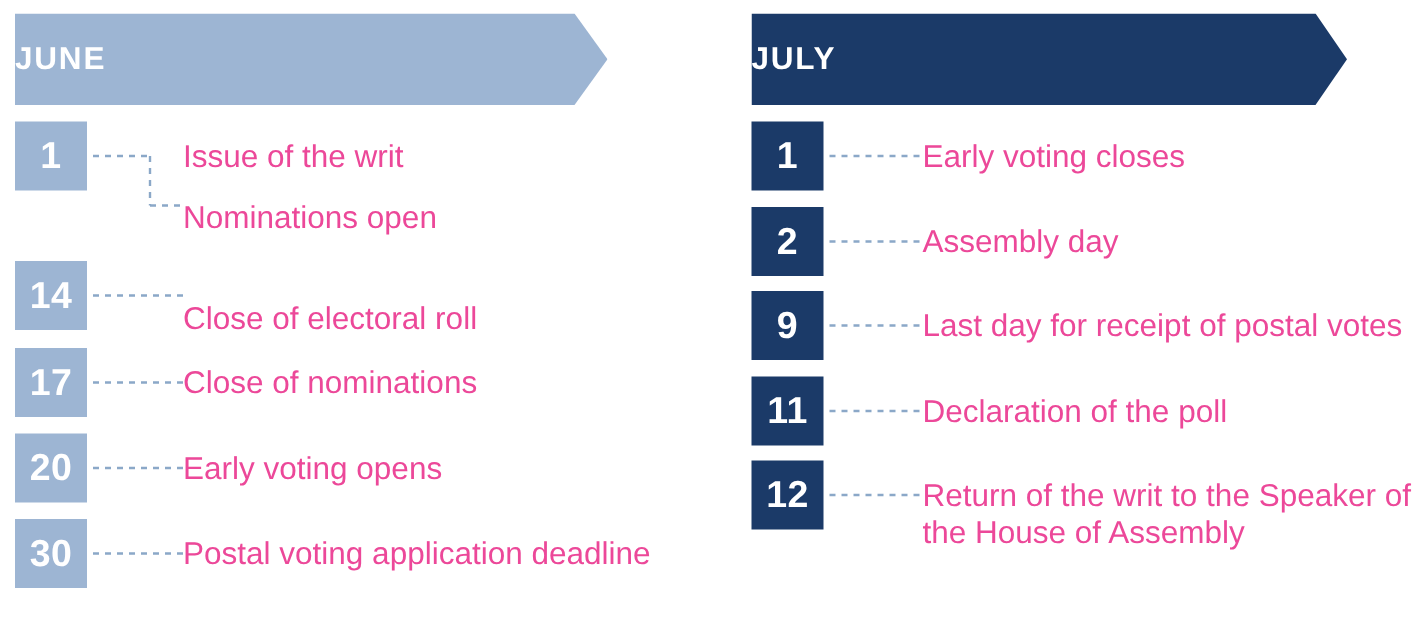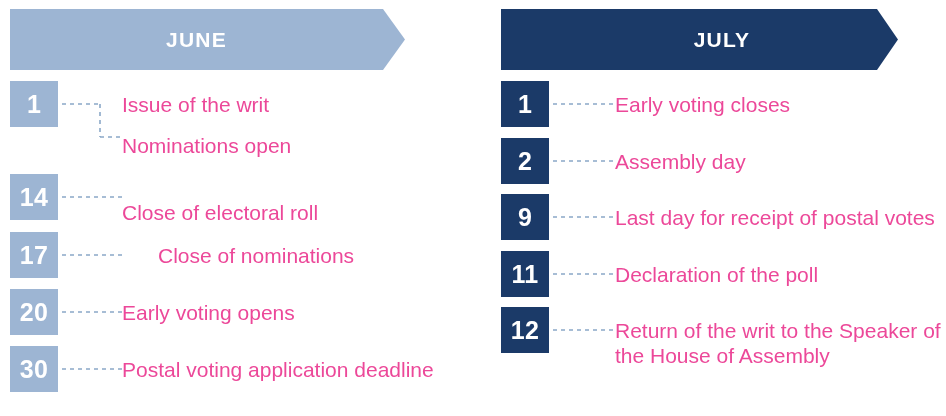--- a/index.html
+++ b/index.html
@@ -40,33 +40,33 @@
     position: absolute;
     top: 0;
     left: 0;
     display: block;
   }
   .month-header .month-label {
     position: absolute;
     top: 0;
     height: 61px;
     line-height: 61px;
-    text-align: center;
+    text-align: left;
     color: #ffffff;
     font-size: 21px;
     font-weight: bold;
     letter-spacing: 1.2px;
     white-space: nowrap;
   }
 
   .june .month-header { left: 10px;  width: 395px; }
   .june .month-header .month-label { left: 0px; width: 373px; }
 
   .july .month-header { left: 28px;  width: 397px; }
-  .july .month-header .month-label { left: 0px; width: 376px; padding-left: 33px; }
+  .july .month-header .month-label { left: 0px; width: 376px; }
 
   
   .entry {
     position: absolute;
     left: 0;
     height: 46px;
   }
 
   .day-box {
     position: absolute;
@@ -152,21 +152,21 @@
           </div>
         </div>
         <div class="entry" style="top: 232px;">
           <div class="day-box">17</div>
           <div class="connector">
             <svg width="66" height="62" viewBox="0 0 66 62">
               <line x1="4" y1="23" x2="64" y2="23" stroke="#8ba8c8" stroke-width="1.6" stroke-dasharray="4 4"></line>
             </svg>
           </div>
           <div class="entry-texts">
-            <div class="entry-text" style="position: absolute; left: 0px; top: 11px; margin-left: 36px;">Close of nominations</div>
+            <div class="entry-text" style="position: absolute; left: 0px; top: 11px;">Close of nominations</div>
           </div>
         </div>
         <div class="entry" style="top: 289px;">
           <div class="day-box">20</div>
           <div class="connector">
             <svg width="66" height="62" viewBox="0 0 66 62">
               <line x1="4" y1="23" x2="64" y2="23" stroke="#8ba8c8" stroke-width="1.6" stroke-dasharray="4 4"></line>
             </svg>
           </div>
           <div class="entry-texts">

